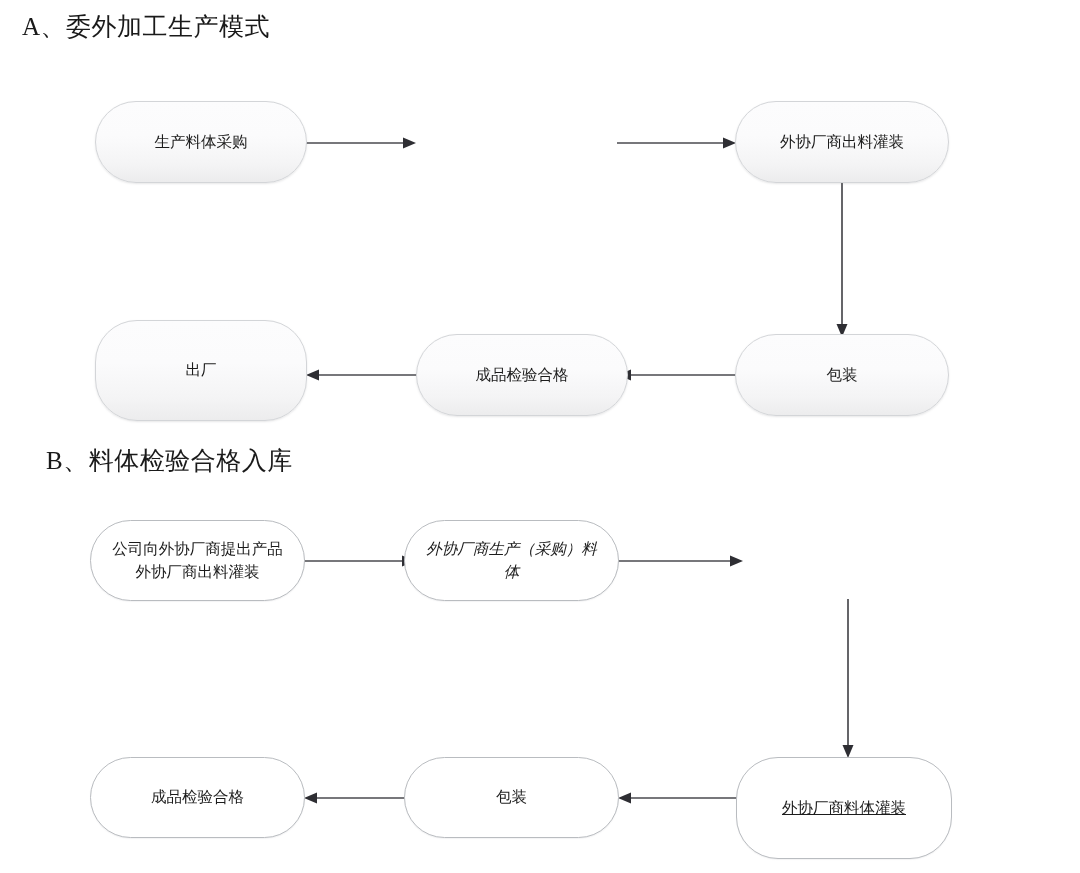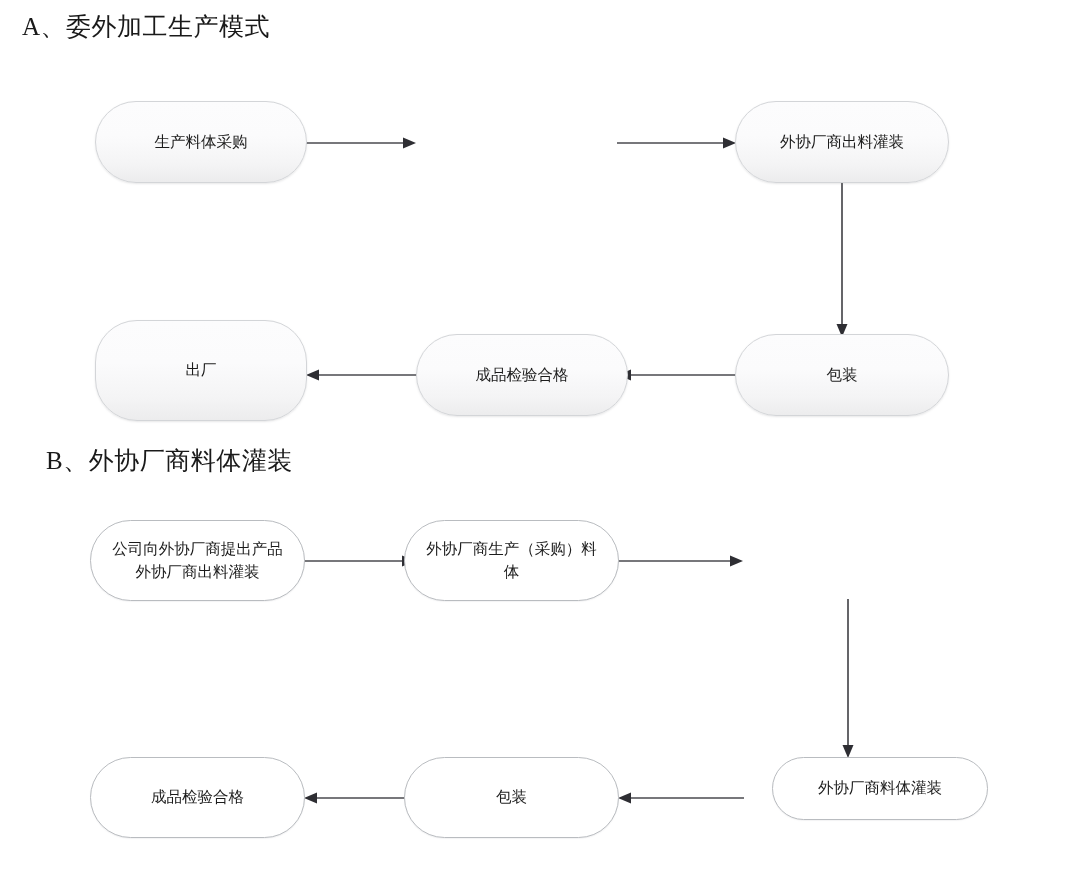--- a/index.html
+++ b/index.html
@@ -108,21 +108,21 @@
     <polygon points="14,7.5 1,13 14,18.5"></polygon>
   </svg>
 
   <div class="node style-a" style="left:95px;  top:101px; width:212px; height:82px;">生产料体采购</div>
   <div class="node style-a" style="left:735px; top:101px; width:214px; height:82px;">外协厂商出料灌装</div>
 
   <div class="node style-a" style="left:735px; top:334px; width:214px; height:82px;">包装</div>
   <div class="node style-a" style="left:416px; top:334px; width:212px; height:82px;">成品检验合格</div>
   <div class="node style-a" style="left:95px;  top:320px; width:212px; height:101px;">出厂</div>
 
-  <div class="section-title" id="title-b">B、外协厂商料体灌装</div>
+  <div class="section-title" id="title-b">B、料体检验合格入库</div>
 
   <svg class="conn" style="left:303px; top:548px; width:113px; height:26px;" viewBox="0 0 113 26">
     <line x1="0" y1="13" x2="99" y2="13"></line>
     <polygon points="99,7.5 112,13 99,18.5"></polygon>
   </svg>
 
   <svg class="conn" style="left:617px; top:548px; width:127px; height:26px;" viewBox="0 0 127 26">
     <line x1="0" y1="13" x2="113" y2="13"></line>
     <polygon points="113,7.5 126,13 113,18.5"></polygon>
   </svg>
@@ -137,20 +137,20 @@
     <polygon points="14,7.5 1,13 14,18.5"></polygon>
   </svg>
 
   <svg class="conn" style="left:303px; top:785px; width:113px; height:26px;" viewBox="0 0 113 26">
     <line x1="113" y1="13" x2="14" y2="13"></line>
     <polygon points="14,7.5 1,13 14,18.5"></polygon>
   </svg>
 
   <div class="node style-b" style="left:90px;  top:520px; width:215px; height:81px;">公司向外协厂商提出产品
 外协厂商出料灌装</div>
-  <div class="node style-b" style="left:404px; top:520px; width:215px; height:81px;">外协厂商生产（采购）料
+  <div class="node style-b" style="left:404px; top:520px; width:215px; height:81px;font-style:italic;">外协厂商生产（采购）料
 体</div>
 
-  <div class="node style-b" style="left:772px; top:757px; width:216px; height:63px;">外协厂商料体灌装</div>
+  <div class="node style-b" style="left:736px; top:757px; width:216px; height:102px;text-decoration:underline;">外协厂商料体灌装</div>
   <div class="node style-b" style="left:404px; top:757px; width:215px; height:81px;">包装</div>
   <div class="node style-b" style="left:90px;  top:757px; width:215px; height:81px;">成品检验合格</div>
 
 </div>
 
 </body></html>

